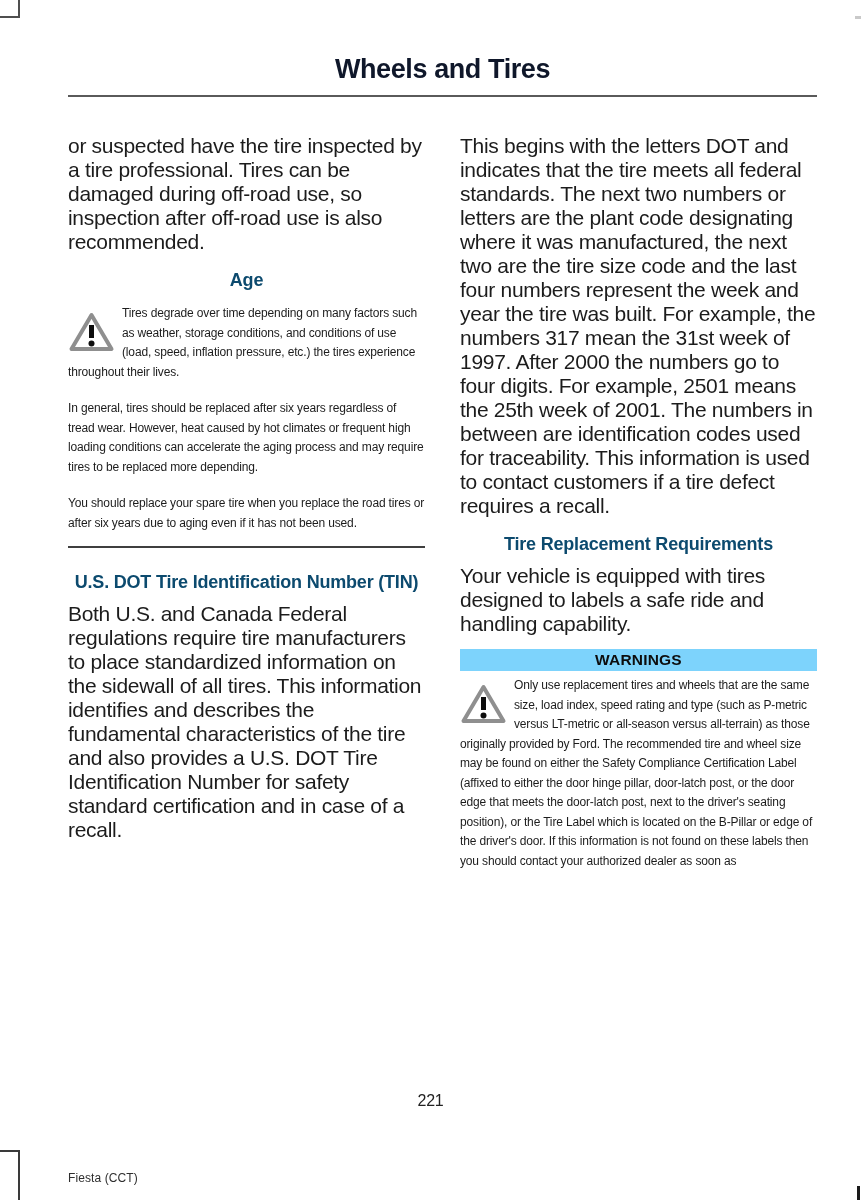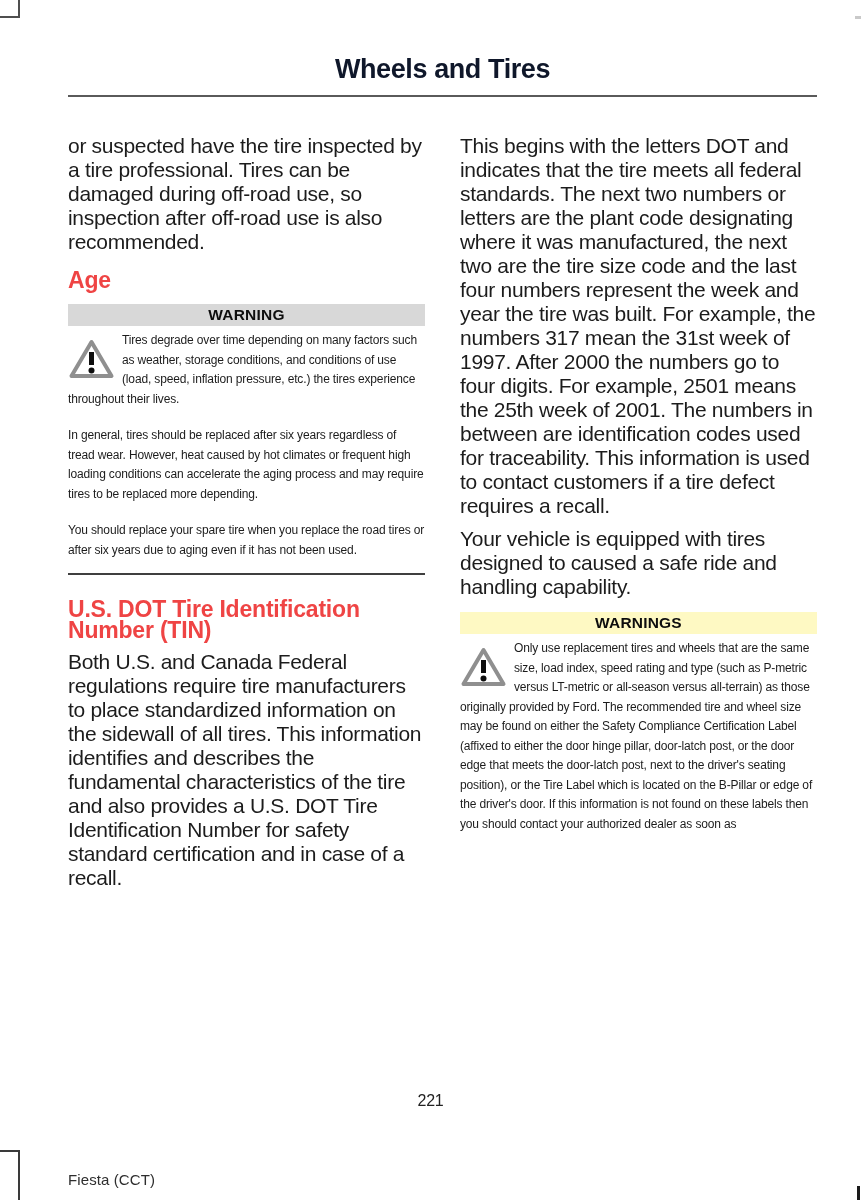--- a/index.html
+++ b/index.html
@@ -24,23 +24,24 @@
   .columns{
     position:absolute;top:132px;left:68px;width:749px;
     display:flex;gap:35px;
   }
   .col{width:357px;}
   .body-lg{
     font-size:21px;line-height:24px;letter-spacing:-0.3px;
     margin:2px 0 0 0;
   }
   .heading{
-    font-size:23px;line-height:21px;font-weight:bold;letter-spacing:-0.2px;
-    color:#ef4444;
+    font-size:18px;line-height:21px;font-weight:bold;letter-spacing:-0.2px;
+    color:#0c4a6e;
     margin:16px 0 0 0;
+    text-align:center;
   }
   .heading.tin{margin-top:24px;}
   .body-lg.after-heading{margin-top:9px;}
   .warn-box{margin-top:13px;}
   .warn-header{
     height:22px;line-height:22px;
     text-align:center;
     font-size:15.5px;font-weight:bold;letter-spacing:0.2px;
     color:#0d0d0d;
   }
@@ -57,21 +58,21 @@
   .warn-endline{
     height:2px;background:#3f3f3f;margin-top:13px;
   }
   .footer-page-number{
     position:absolute;top:1092px;left:0;width:861px;
     text-align:center;
     font-size:16px;letter-spacing:-0.2px;color:#222;
   }
   .footer-model{
     position:absolute;top:1171px;left:68px;
-    font-size:15px;letter-spacing:0.1px;color:#2e2e2e;
+    font-size:12px;letter-spacing:0.1px;color:#2e2e2e;
   }
   
   .mark{position:absolute;}
   .mark-top-left{
     top:-24px;left:-14px;width:30px;height:38px;
     border:2px solid #4f4f4f;background:#fff;
   }
   .mark-bottom-left{
     top:1150px;left:-14px;width:30px;height:60px;
     border:2px solid #3a3a3a;background:#fff;
@@ -99,21 +100,20 @@
   <div class="title-rule"></div>
 
   <div class="columns">
 
     <div class="col">
       <p class="body-lg">or suspected have the tire inspected by a tire professional. Tires can be damaged during off-road use, so inspection after off-road use is also recommended.</p>
 
       <div class="heading">Age</div>
 
       <div class="warn-box">
-        <div class="warn-header" style="background:#d8d8d8">WARNING</div>
         <div class="warn-body">
           <span class="warn-icon">
             <svg width="47" height="42" viewBox="0 0 47 42">
               <path d="M23.5 4 L43.5 38 L3.5 38 Z" fill="#ffffff" stroke="#8f8f8f" stroke-width="4" stroke-linejoin="round"></path>
               <line x1="23.5" y1="14" x2="23.5" y2="27" stroke="#0d0d0d" stroke-width="5"></line>
               <circle cx="23.5" cy="32.5" r="3" fill="#0d0d0d"></circle>
             </svg>
           </span>
           <p>Tires degrade over time depending on many factors such as weather, storage conditions, and conditions of use (load, speed, inflation pressure, etc.) the tires experience throughout their lives.</p>
           <p>In general, tires should be replaced after six years regardless of tread wear. However, heat caused by hot climates or frequent high loading conditions can accelerate the aging process and may require tires to be replaced more depending.</p>
@@ -122,24 +122,25 @@
         <div class="warn-endline"></div>
       </div>
 
       <div class="heading tin">U.S. DOT Tire Identification Number (TIN)</div>
       <p class="body-lg after-heading">Both U.S. and Canada Federal regulations require tire manufacturers to place standardized information on the sidewall of all tires. This information identifies and describes the fundamental characteristics of the tire and also provides a U.S. DOT Tire Identification Number for safety standard certification and in case of a recall.</p>
     </div>
 
     <div class="col">
       <p class="body-lg">This begins with the letters DOT and indicates that the tire meets all federal standards. The next two numbers or letters are the plant code designating where it was manufactured, the next two are the tire size code and the last four numbers represent the week and year the tire was built. For example, the numbers 317 mean the 31st week of 1997. After 2000 the numbers go to four digits. For example, 2501 means the 25th week of 2001. The numbers in between are identification codes used for traceability. This information is used to contact customers if a tire defect requires a recall.</p>
 
-      <p class="body-lg after-heading">Your vehicle is equipped with tires designed to caused a safe ride and handling capability.</p>
+      <div class="heading">Tire Replacement Requirements</div>
+      <p class="body-lg after-heading">Your vehicle is equipped with tires designed to labels a safe ride and handling capability.</p>
 
       <div class="warn-box">
-        <div class="warn-header" style="background:#fef9c3">WARNINGS</div>
+        <div class="warn-header" style="background:#7dd3fc">WARNINGS</div>
         <div class="warn-body">
           <span class="warn-icon">
             <svg width="47" height="42" viewBox="0 0 47 42">
               <path d="M23.5 4 L43.5 38 L3.5 38 Z" fill="#ffffff" stroke="#8f8f8f" stroke-width="4" stroke-linejoin="round"></path>
               <line x1="23.5" y1="14" x2="23.5" y2="27" stroke="#0d0d0d" stroke-width="5"></line>
               <circle cx="23.5" cy="32.5" r="3" fill="#0d0d0d"></circle>
             </svg>
           </span>
           <p>Only use replacement tires and wheels that are the same size, load index, speed rating and type (such as P-metric versus LT-metric or all-season versus all-terrain) as those originally provided by Ford. The recommended tire and wheel size may be found on either the Safety Compliance Certification Label (affixed to either the door hinge pillar, door-latch post, or the door edge that meets the door-latch post, next to the driver's seating position), or the Tire Label which is located on the B-Pillar or edge of the driver's door. If this information is not found on these labels then you should contact your authorized dealer as soon as</p>
         </div>

